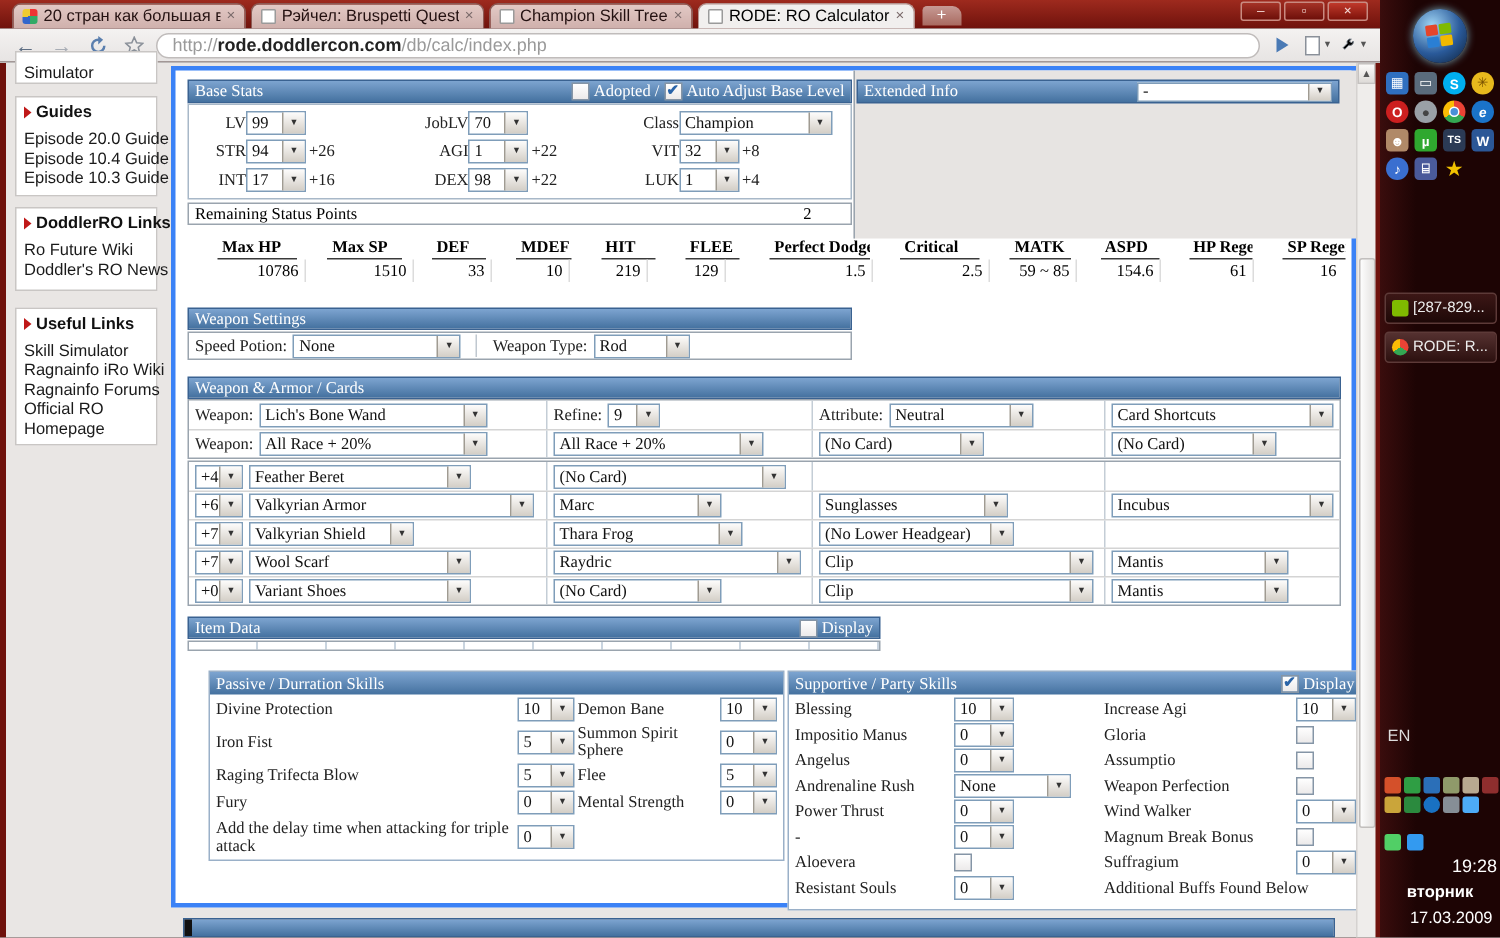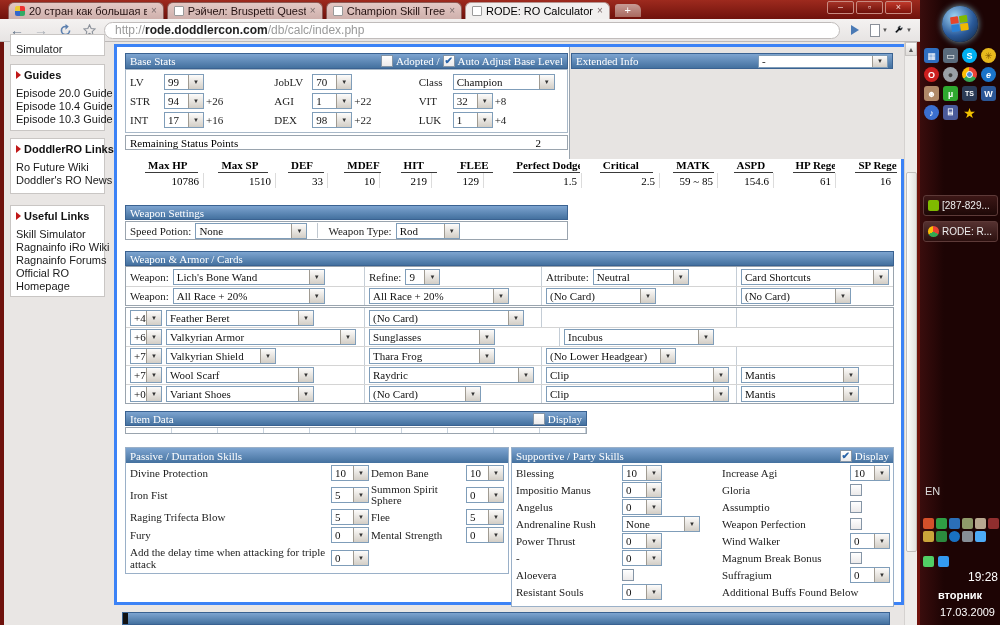--- a/index.html
+++ b/index.html
@@ -62,21 +62,21 @@
   .sel .sb { width:15px; flex:none; background:linear-gradient(#fdfcfb,#d3cec6); border-left:1px solid #a09b92; display:flex; align-items:center; justify-content:center; font-size:6px; color:#333; }
   .cb { display:inline-block; width:12px; height:12px; background:linear-gradient(#fff,#eceaea); border:1px solid #8595a6;
     font-size:10px; line-height:10px; text-align:center; color:#2a64a8; font-weight:bold; vertical-align:middle; flex:none; }
 
   .lbl { font-size:11px; color:#222; }
   .bonus { font-size:11px; color:#222; margin-left:2px; }
 
   .bs-body { position:absolute; left:8px; top:22px; width:443px; height:64px; border:1px solid #a8b8c8; background:#fff; padding:2px 4px; }
   .bs-row { display:flex; align-items:center; height:19px; }
   .bs-row .c { display:flex; align-items:center; width:148px; }
-  .bs-row .c .lbl { width:34px; }
+  .bs-row .c .lbl { width:34px;text-align:right; }
 
   .rem-bar { position:absolute; left:8px; top:88px; width:443px; height:15px; border:1px solid #9aa4ae; background:#fff;
     display:flex; align-items:center; font-size:11px; padding:0 4px; }
   .rem-bar .rv { margin-left:auto; padding-right:22px; }
 
   .stats-tb { position:absolute; left:8px; top:112px; width:772px; font-size:11px; }
   .stats-tb .hrow, .stats-tb .vrow { display:flex; }
   .stats-tb .hc { font-weight:bold; border-bottom:1px solid #3a3a3a; padding:0 3px 1px 3px; white-space:nowrap; overflow:hidden;margin-left:20px; }
   .stats-tb .vc { text-align:right; padding:2px 4px 1px 0; border-left:1px solid #dcdcdc; white-space:nowrap; }
   .stats-tb .vc:first-child { border-left:none; }
@@ -88,21 +88,21 @@
   .wa-table { position:absolute; left:8px; width:769px; border:1px solid #9aa4ae; background:#fff; }
   .wa-row { display:flex; align-items:center; height:19px; border-top:1px solid #d4d4d4; }
   .wa-row:first-child { border-top:none; }
   .wa-c { display:flex; align-items:center; gap:4px; padding:0 4px; height:100%; border-left:1px solid #c4cdd6; overflow:hidden; }
   .wa-c:first-child { border-left:none; }
   .w1 { width:238px; } .w2 { width:177px; } .w3 { width:195px; } .w4 { flex:1; }
 
   .id-strip { position:absolute; left:8px; top:380px; width:462px; height:7px; background:#fff; border:1px solid #9aa4ae;
     background-image:repeating-linear-gradient(90deg, transparent 0 45px, #c9d4df 45px 46px); }
 
-  .skillbox { position:absolute; border:1px solid #9ab0c8; background:#fff; }
+  .skillbox { position:absolute; border:1px solid #9ab0c8; background:#fff;margin-left:14px; }
   .skillbox .hdr2 { background:linear-gradient(#7da4d0,#44719f); color:#fff; font-size:11px; height:15px; display:flex; align-items:center; padding:0 4px; }
   .sk-body { padding:1px 4px; }
   .sk-row { display:flex; align-items:center; font-size:11px; color:#222; }
   .sk-row .sl { flex:1; padding-right:4px; line-height:12px; }
   .sk-row .sr { width:97px; line-height:11px; padding:0 2px; }
   .sk-sel { width:38px; flex:none; }
 
   .sp-row { display:flex; align-items:center; height:17px; font-size:11px; color:#222; }
   .sp-row .pl { width:106px; flex:none; }
   .sp-row .pc { width:100px; flex:none; display:flex; align-items:center; }
@@ -473,20 +473,26 @@
           <span class="wa-c w4"></span>
         </div>
         <div class="wa-row">
           <span class="wa-c w1">
               <span class="sel" style="width:32px">
                 <span class="sv">+6</span>
                 <span class="sb">▼</span>
               </span>
             <span class="sel" style="width:190px">
                 <span class="sv">Valkyrian Armor</span>
+                <span class="sb">▼</span>
+              </span>
+            </span>
+          <span class="wa-c w2">
+              <span class="sel" style="width:112px">
+                <span class="sv">Marc</span>
                 <span class="sb">▼</span>
               </span>
             </span>
           <span class="wa-c w3">
               <span class="sel" style="width:126px">
                 <span class="sv">Sunglasses</span>
                 <span class="sb">▼</span>
               </span>
             </span>
           <span class="wa-c w4">

